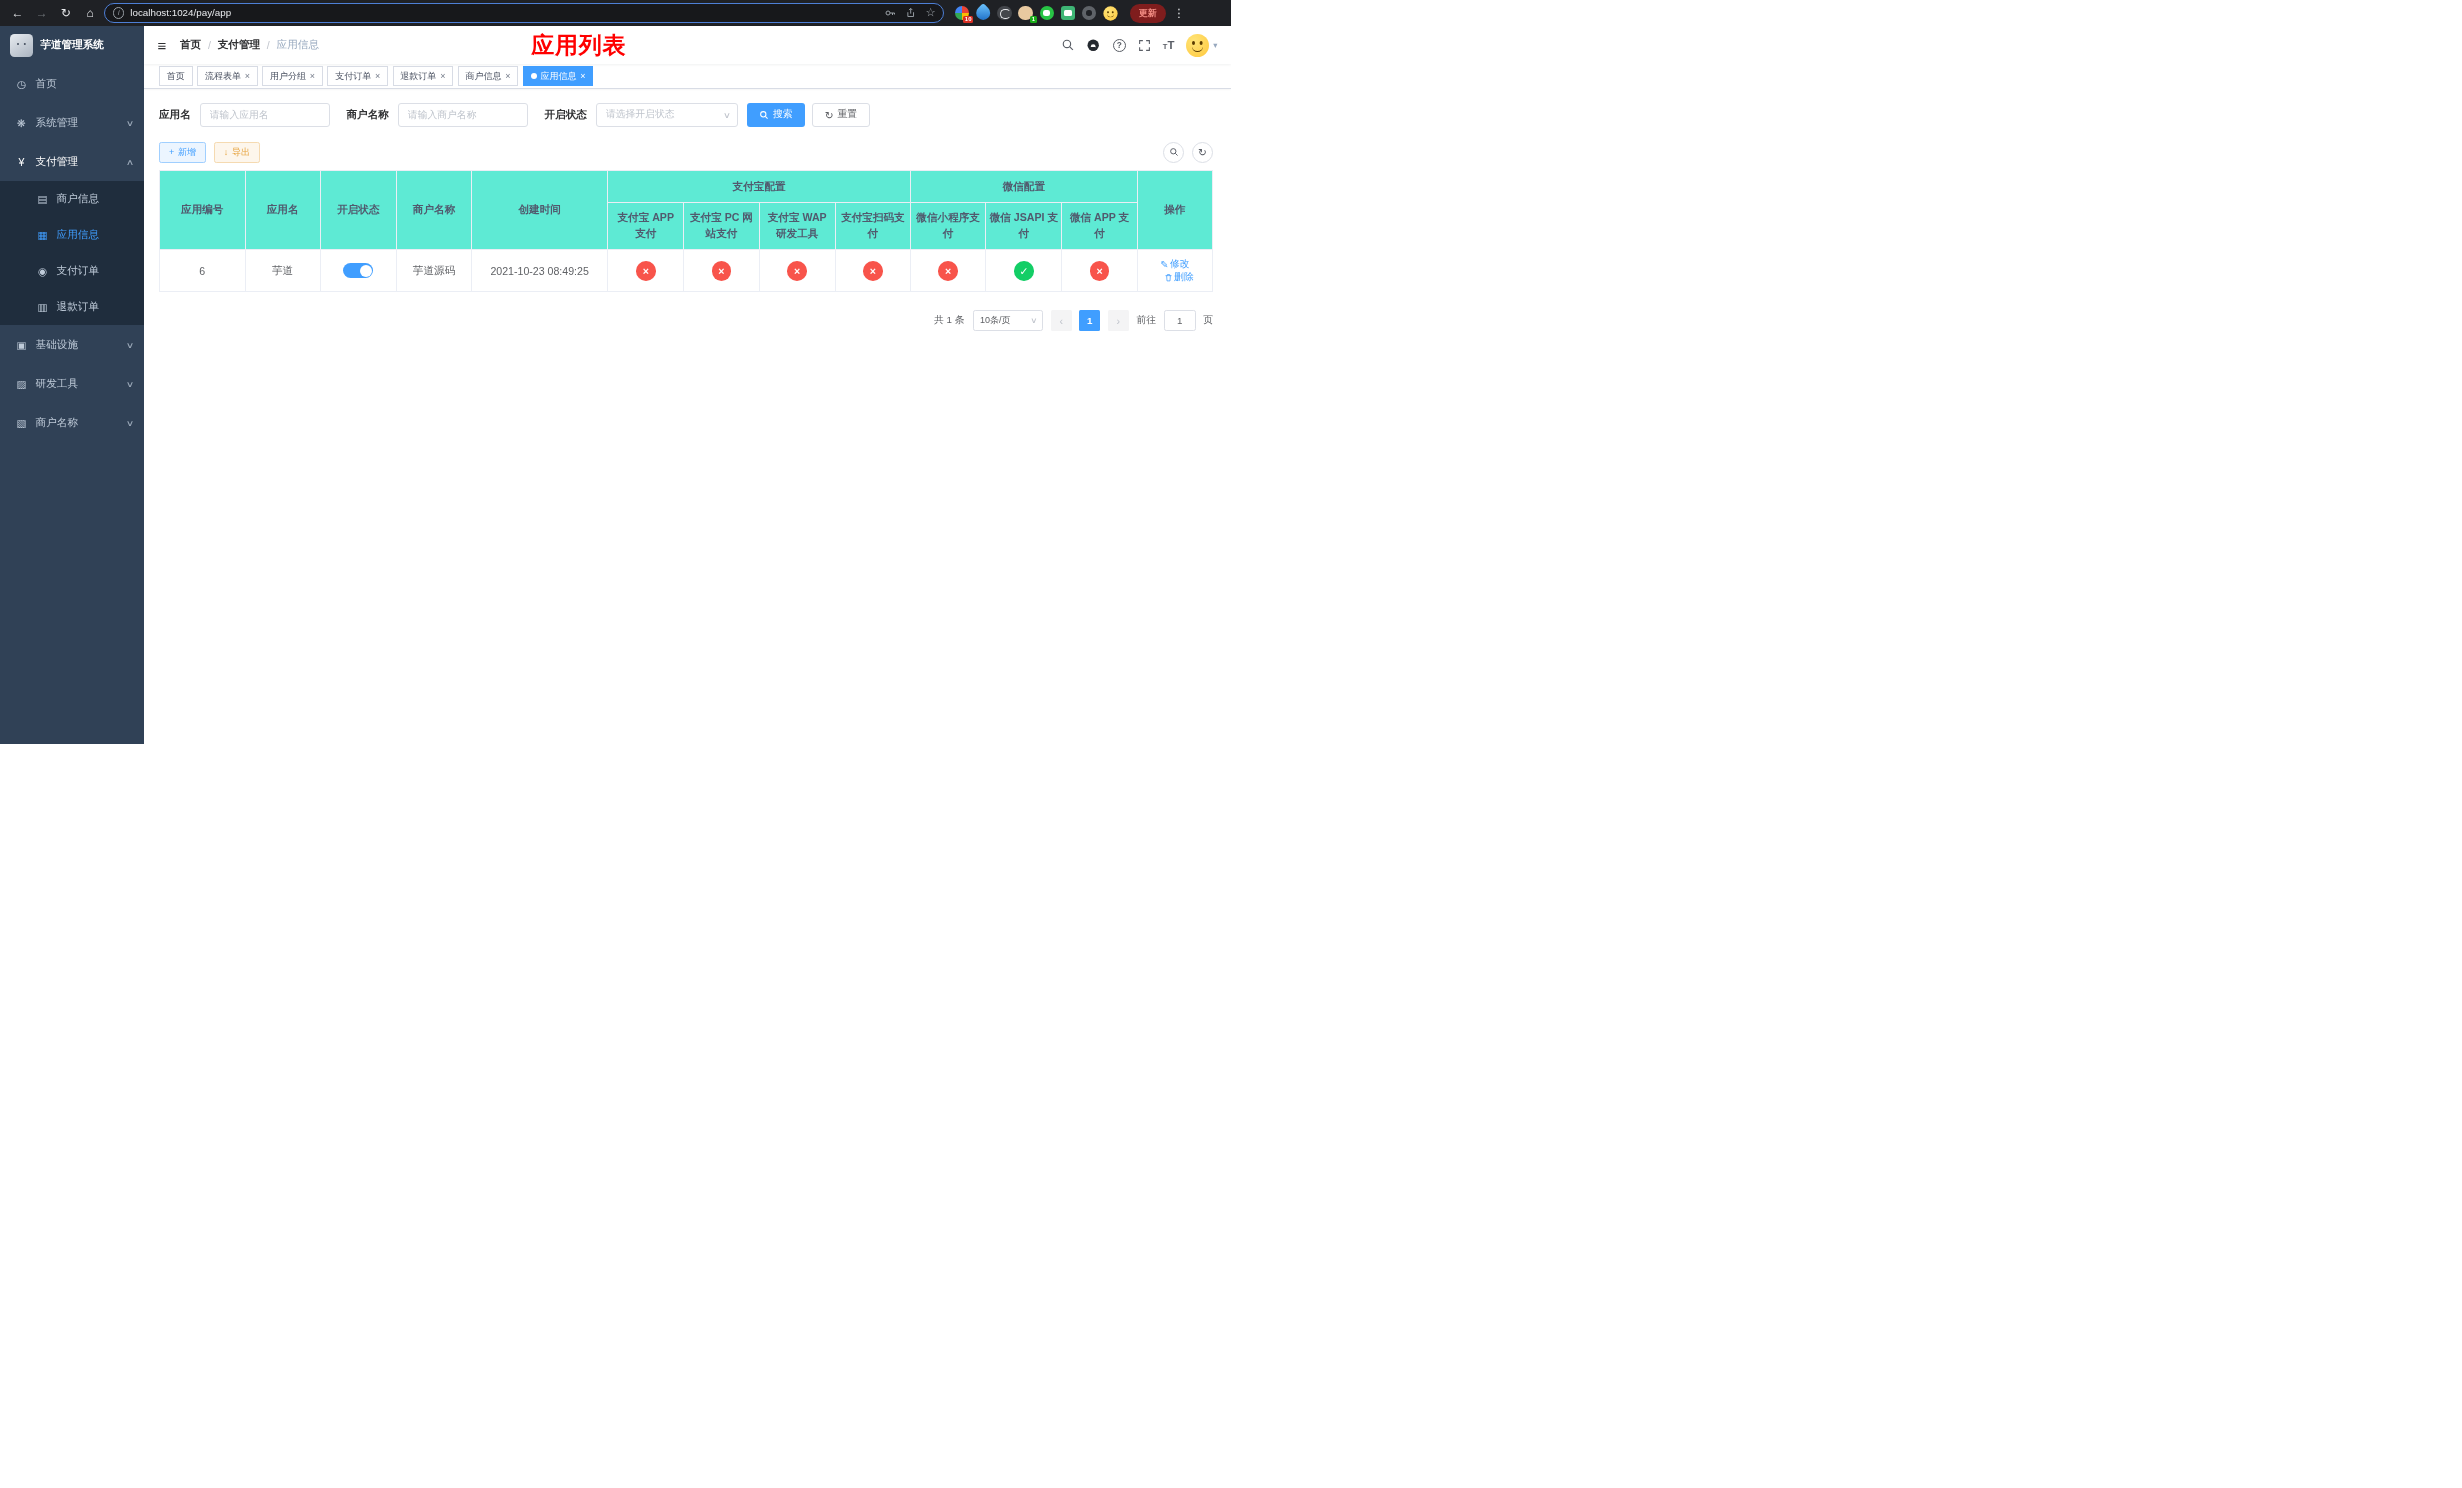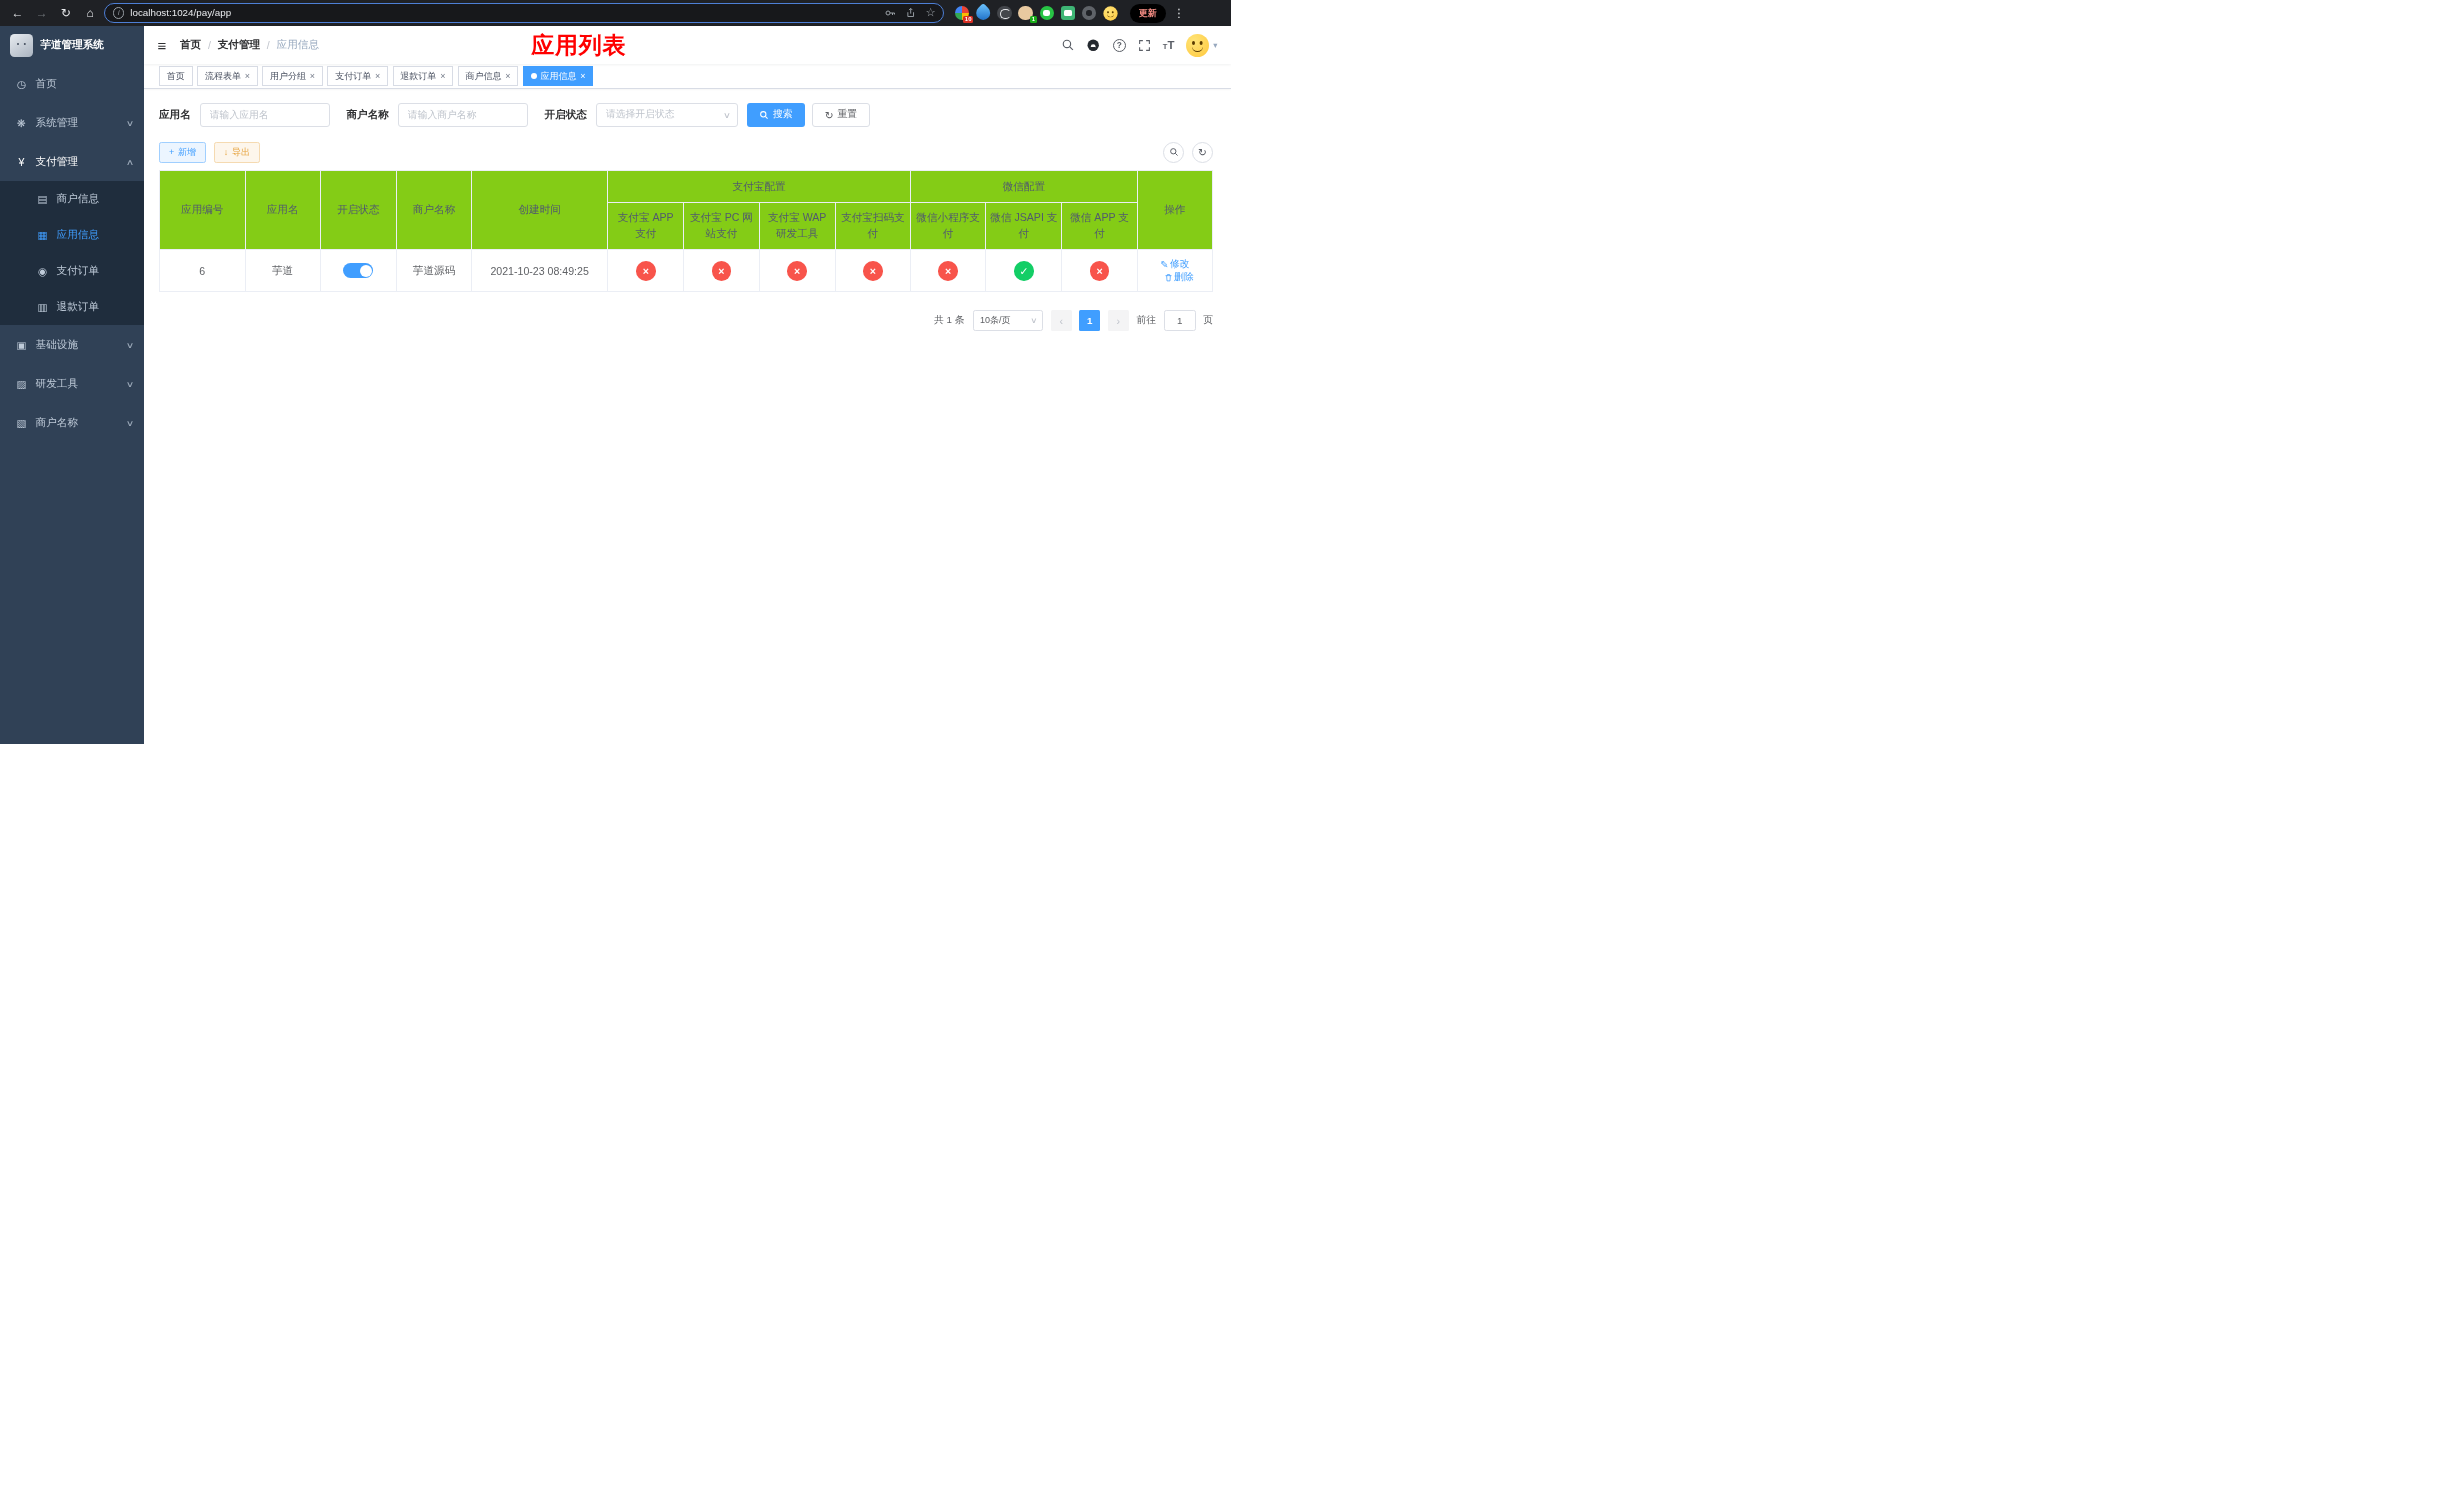--- a/index.html
+++ b/index.html
@@ -50,21 +50,21 @@
   .ext-sq { border-radius:3px; background:#3eb575; }
   .ext-sq::after { content:""; position:absolute; left:3px; top:3.8px; width:8.3px; height:6px; background:#fff; border-radius:1.5px; }
   .ext-pin { background:#5f6368; }
   .ext-pin::after { content:""; position:absolute; left:4.5px; top:4.5px; width:5.3px; height:5.3px; border-radius:50%; background:#1f2125; }
   .face { width:23px; height:23px; border-radius:50%; background:radial-gradient(circle at 35% 30%, #ffe477, #ffc83d); position:relative; flex:0 0 auto; }
   .face::before { content:""; position:absolute; width:3px; height:3.8px; border-radius:50%; background:#5b3b00; left:6px; top:7.6px; box-shadow:7.6px 0 0 #5b3b00; }
   .face::after { content:""; position:absolute; left:6px; top:11.4px; width:10.6px; height:6px; border-bottom:1.9px solid #5b3b00; border-radius:0 0 10.6px 10.6px; }
   .face-sm { width:14.4px; height:14.4px; display:flex; align-items:center; justify-content:center; }
   .face-sm .face { transform:scale(.62); }
   .update-chip {
-    margin-left:7.6px; background:#000000; color:#f28b82; border-radius:9.8px;
+    margin-left:7.6px; background:#7f1d1d; color:#f28b82; border-radius:9.8px;
     padding:3px 9px; font-size:9px; font-weight:bold; white-space:nowrap; cursor:pointer;
   }
   .kebab { color:#e8eaed; font-size:11.4px; padding:0 3px; cursor:pointer; }
 
   
   .app { display:flex; height:719px; }
   .sidebar { width:144px; background:#304156; color:#bfcbd9; flex:0 0 auto; display:flex; flex-direction:column; }
   .logo-row { height:38px; display:flex; align-items:center; padding-left:9.8px; gap:7.6px; }
   .logo-avatar { width:23px; height:23px; border-radius:4.5px; background:linear-gradient(145deg,#e8ecf1,#aab4c0); position:relative; }
   .logo-avatar::after { content:""; position:absolute; left:6.8px; top:9px; width:2.3px; height:2.3px; border-radius:50%; background:#424d5c; box-shadow:6.8px 0 0 #424d5c; }
@@ -149,21 +149,21 @@
   .btn-plain-warning { background:#fdf6ec; border-color:#f5dab1; color:#e6a23c; margin-left:7.6px; }
   .tool-icons { margin-left:auto; display:flex; gap:7.6px; }
   .circle-btn {
     width:21px; height:21px; border-radius:50%; border:0.8px solid #dcdfe6; background:#fff;
     display:flex; align-items:center; justify-content:center; color:#5a5e66; cursor:pointer; font-size:10.6px;
   }
 
   
   .grid-table { width:100%; border-collapse:collapse; table-layout:fixed; margin-top:7.6px; font-size:10.6px; }
   .grid-table th, .grid-table td { border:0.8px solid #ebeef5; text-align:center; padding:3px 3px; }
-  .grid-table th { background:#84cc16; color:#515a6e; font-weight:normal; line-height:1.5; }
+  .grid-table th { background:#5eead4; color:#515a6e; font-weight:bold; line-height:1.5; }
   .grid-table thead tr:first-child th { height:32px; }
   .grid-table thead tr:last-child th { height:47px; }
   .grid-table td { height:42px; color:#606266; }
   .status-circle {
     width:19.7px; height:19.7px; border-radius:50%; display:inline-flex; align-items:center;
     justify-content:center; color:#fff; font-size:10.6px; font-weight:bold; vertical-align:middle;
   }
   .status-circle[data-status="no"] { background:#f8544b; }
   .status-circle[data-status="no"]::after { content:"×"; }
   .status-circle[data-status="yes"] { background:#13ce66; }

